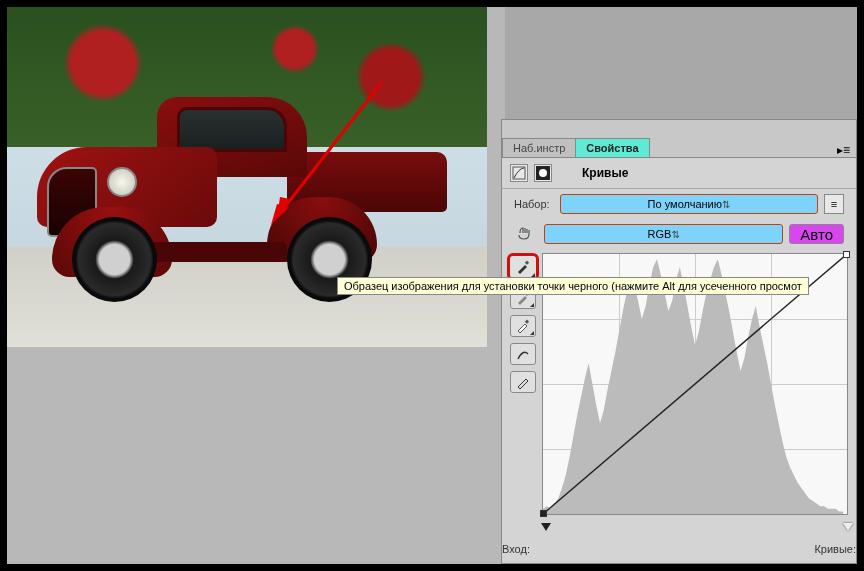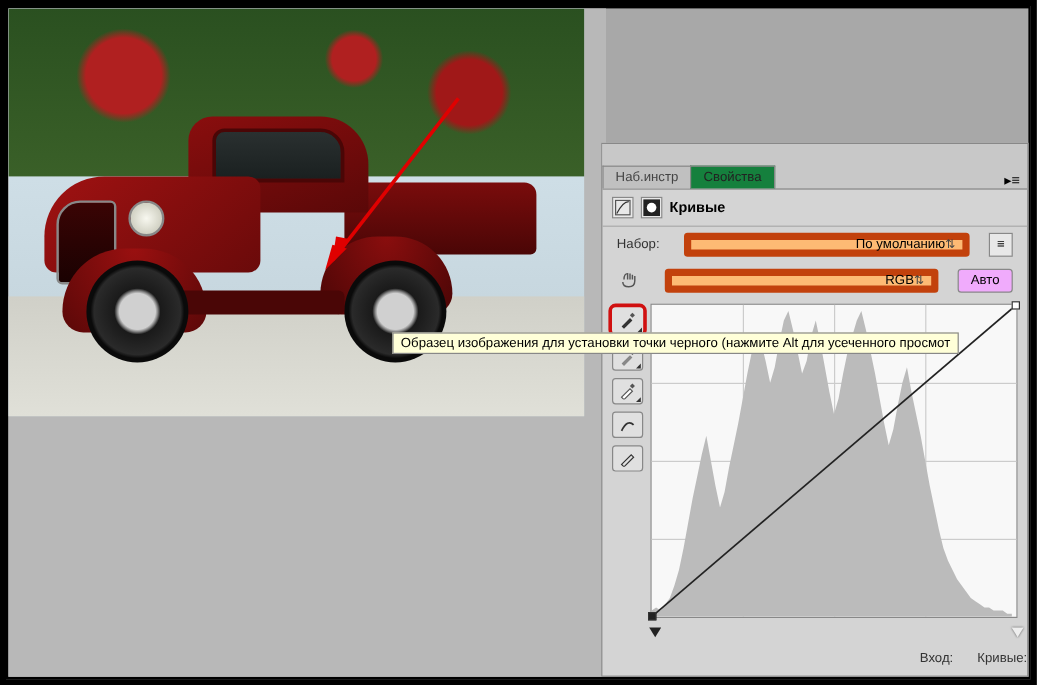--- a/index.html
+++ b/index.html
@@ -24,44 +24,44 @@
 .wheel-r { left: 250px; top: 120px; }
 .headlight { position: absolute; left: 70px; top: 70px; width: 30px; height: 30px; background: radial-gradient(circle, #f8f8f0, #c0c0b0); border-radius: 50%; border: 2px solid #888; }
 .caption-area { flex: 1; background: #a8a8a8; display: flex; align-items: center; justify-content: center; }
 .caption { font-size: 32px; font-weight: bold; color: #d01010; text-shadow: -1px -1px 0 #fff, 1px -1px 0 #fff, -1px 1px 0 #fff, 1px 1px 0 #fff, 2px 2px 3px rgba(0,0,0,.4); }
 .arrow { position: absolute; pointer-events: none; }
 .arrow-line { stroke: #e00000; stroke-width: 3; fill: none; }
 .arrow-head { fill: #e00000; }
 .panel { position: absolute; right: 0; top: 112px; width: 356px; height: 445px; background: #d4d4d4; border: 1px solid #888; display: flex; flex-direction: column; }
 .tabs { display: flex; background: #c8c8c8; border-bottom: 1px solid #888; height: 38px; align-items: flex-end; }
 .tab { padding: 3px 10px; font-size: 11px; color: #444; background: #c0c0c0; border: 1px solid #888; border-bottom: none; margin-right: -1px; cursor: pointer; }
-.tab.active { background: #15803d; font-weight: normal; color: #222; }
+.tab.active { background: #5eead4; font-weight: bold; color: #222; }
 .tabs-menu { margin-left: auto; padding: 0 6px; font-size: 12px; cursor: pointer; }
 .panel-header { display: flex; align-items: center; padding: 6px 8px; gap: 6px; border-bottom: 1px solid #aaa; }
 .ico-box { width: 18px; height: 18px; background: #e8e8e8; border: 1px solid #888; display: flex; align-items: center; justify-content: center; }
-.panel-title { font-weight: bold; font-size: 12px; }
-.row { display: flex; align-items: center; padding: 5px 12px; gap: 16px; }
+.panel-title { font-weight: bold; font-size: 12px; margin-left: 24px; }
+.row { display: flex; align-items: center; padding: 5px 12px; gap: 6px; }
 .label { width: 40px; font-size: 11px; color: #333; }
-.select { flex: 1; height: 20px; background: #fdba74; border: 6px solid #c2410c; border-radius: 3px; padding: 0 6px; display: flex; align-items: center; justify-content: flex-end; cursor: pointer; }
+.select { flex: 1; height: 20px; background: #7dd3fc; border: 1px solid #c2410c; border-radius: 3px; padding: 0 6px; display: flex; align-items: center; justify-content: center; cursor: pointer; }
 .select-arrows { font-size: 10px; color: #444; }
-.btn { height: 20px; padding: 0 10px; background: #f0abfc; border: 1px solid #888; border-radius: 3px; cursor: pointer; font-size: 11px; display: flex; align-items: center; }
+.btn { height: 20px; padding: 0 10px; background: #d946ef; border: 1px solid #888; border-radius: 3px; cursor: pointer; font-size: 15px; display: flex; align-items: center; }
 .finger-icon { width: 24px; text-align: center; font-size: 14px; }
 .curves-area { display: flex; flex: 1; padding: 4px 8px 8px 8px; gap: 4px; }
 .tools-col { display: flex; flex-direction: column; gap: 6px; width: 28px; }
 .tool-btn { width: 26px; height: 22px; background: #e0e0e0; border: 1px solid #888; border-radius: 3px; display: flex; align-items: center; justify-content: center; cursor: pointer; position: relative; }
 .tool-btn.highlighted { border: 3px solid #d01010; border-radius: 6px; width: 32px; height: 28px; margin-left: -3px; }
 .tool-corner { position: absolute; right: 1px; bottom: 1px; width: 0; height: 0; border-left: 4px solid transparent; border-bottom: 4px solid #333; }
 .graph { flex: 1; position: relative; background: #f8f8f8; border: 1px solid #888; }
 .grid-line { position: absolute; background: #ccc; }
 .histogram { position: absolute; left: 0; bottom: 0; width: 100%; height: 100%; }
 .diag { position: absolute; left: 0; top: 0; width: 100%; height: 100%; }
 .handle { position: absolute; width: 7px; height: 7px; background: #fff; border: 1px solid #333; }
 .slider-tri { position: absolute; width: 0; height: 0; border-left: 5px solid transparent; border-right: 5px solid transparent; border-top: 8px solid #222; top: 0; }
-.io-row { display: flex; justify-content: flex-end; gap: 20px; padding: 4px 0 8px 0; font-size: 11px; color: #333; }
-.tooltip { position: absolute; left: 320px; top: 270px; background: #ffffd8; border: 1px solid #888; padding: 2px 6px; font-size: 11px; white-space: nowrap; z-index: 50; }
+.io-row { display: flex; justify-content: space-between; gap: 20px; padding: 4px 0 8px 0; font-size: 11px; color: #333; }
+.tooltip { position: absolute; left: 330px; top: 270px; background: #ffffd8; border: 1px solid #888; padding: 2px 6px; font-size: 11px; white-space: nowrap; z-index: 50; }
 </style>
 </head>
 <body>
 
 <div class="outer">
   <div class="canvas-area">
     <div class="car-image">
       <div class="sky"></div>
       <div class="foliage"></div>
       <div class="ground"></div>

